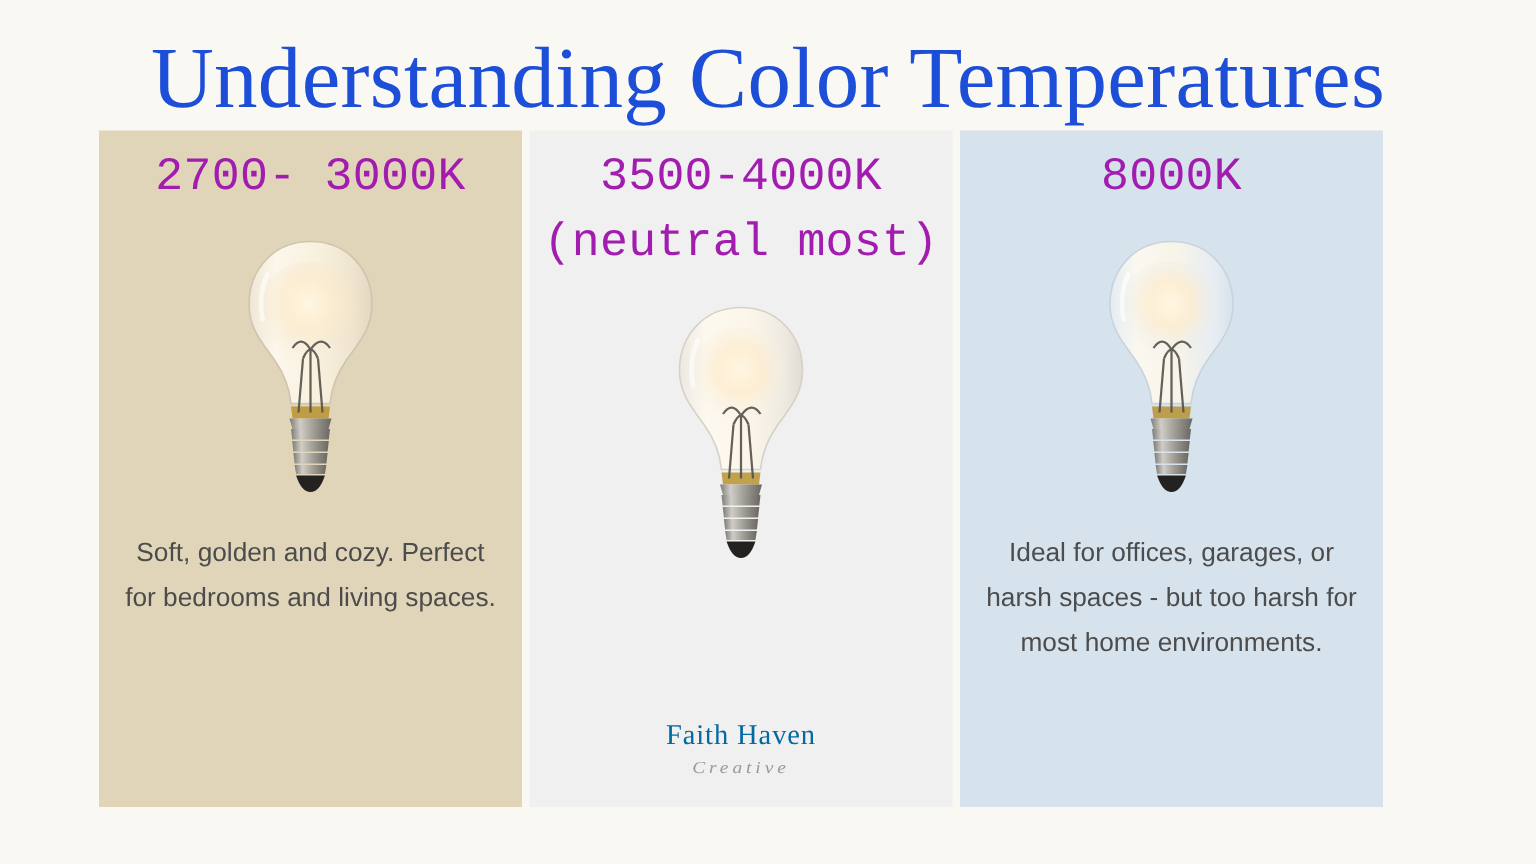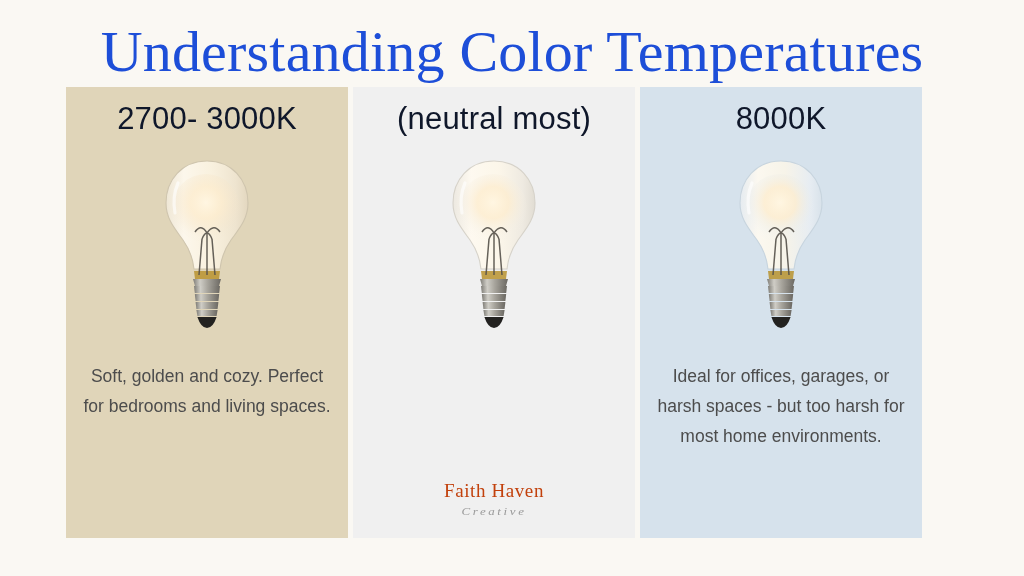--- a/index.html
+++ b/index.html
@@ -49,24 +49,24 @@
     flex-direction: column;
     align-items: center;
     padding-top: 10px;
   }
 
   .col-warm    { background: #e0d5b9; }
   .col-neutral { background: #f0f0f0; }
   .col-day     { background: #d6e2ec; }
 
   .col-header {
-    font-family: Liberation Sans, sans-serif;
+    font-family: Liberation Mono, monospace;
     font-size: 31px;
     font-weight: 400;
-    color: #0f172a;
+    color: #a21caf;
     text-align: center;
     line-height: 1.42;
     letter-spacing: 0.2px;
     width: 100%;
     padding: 0 6px;
   }
   .col-header .line2 { display: block; }
 
   
   .bulb-wrap {
@@ -74,21 +74,21 @@
     width: 130px;
     height: 180px;
     display: flex;
     align-items: center;
     justify-content: center;
   }
   .bulb-wrap svg { display: block; }
 
   
   .col-desc {
-    margin-top: 28px;
+    margin-top: 20px;
     font-family: "Liberation Sans", sans-serif;
     font-size: 17.5px;
     line-height: 1.72;
     color: #4c4c4c;
     text-align: center;
     padding: 0 16px;
     width: 100%;
   }
 
   
@@ -96,21 +96,21 @@
     position: absolute;
     bottom: 18px;
     left: 0;
     width: 100%;
     text-align: center;
   }
   .brand-name {
     font-family: "Liberation Serif", serif;
     font-size: 19px;
     letter-spacing: 0.6px;
-    color: #c2410c;
+    color: #0369a1;
     line-height: 1.15;
   }
   .brand-sub {
     font-family: "Liberation Serif", serif;
     font-style: italic;
     font-size: 13px;
     letter-spacing: 2.6px;
     color: #9a9a9a;
     transform: scaleY(0.86);
     margin-top: 2px;
@@ -168,20 +168,21 @@
         </g>
         <path d="M55.4 164 L74.6 164 Q71 175 65 175 Q59 175 55.4 164 Z" fill="#232220"></path>
         <path d="M36 30 Q30 44 33 60" stroke="#ffffff" stroke-width="3.2" fill="none" opacity="0.6" stroke-linecap="round"></path>
       </svg>
     </div>
     <p class="col-desc">Soft, golden and cozy. Perfect for bedrooms and living spaces.</p>
   </section>
 
   <section class="column col-neutral">
     <div class="col-header">
+      <span>3500-4000K</span>
       <span class="line2">(neutral most)</span>
     </div>
     <div class="bulb-wrap">
       <svg width="130" height="180" viewBox="0 0 130 180" xmlns="http://www.w3.org/2000/svg">
         <defs>
           <radialGradient id="glowB" cx="50%" cy="42%" r="52%">
             <stop offset="0%" stop-color="#fff6e2" stop-opacity="1"></stop>
             <stop offset="45%" stop-color="#fdeccd" stop-opacity="0.75"></stop>
             <stop offset="100%" stop-color="#f4efe6" stop-opacity="0.05"></stop>
           </radialGradient>

